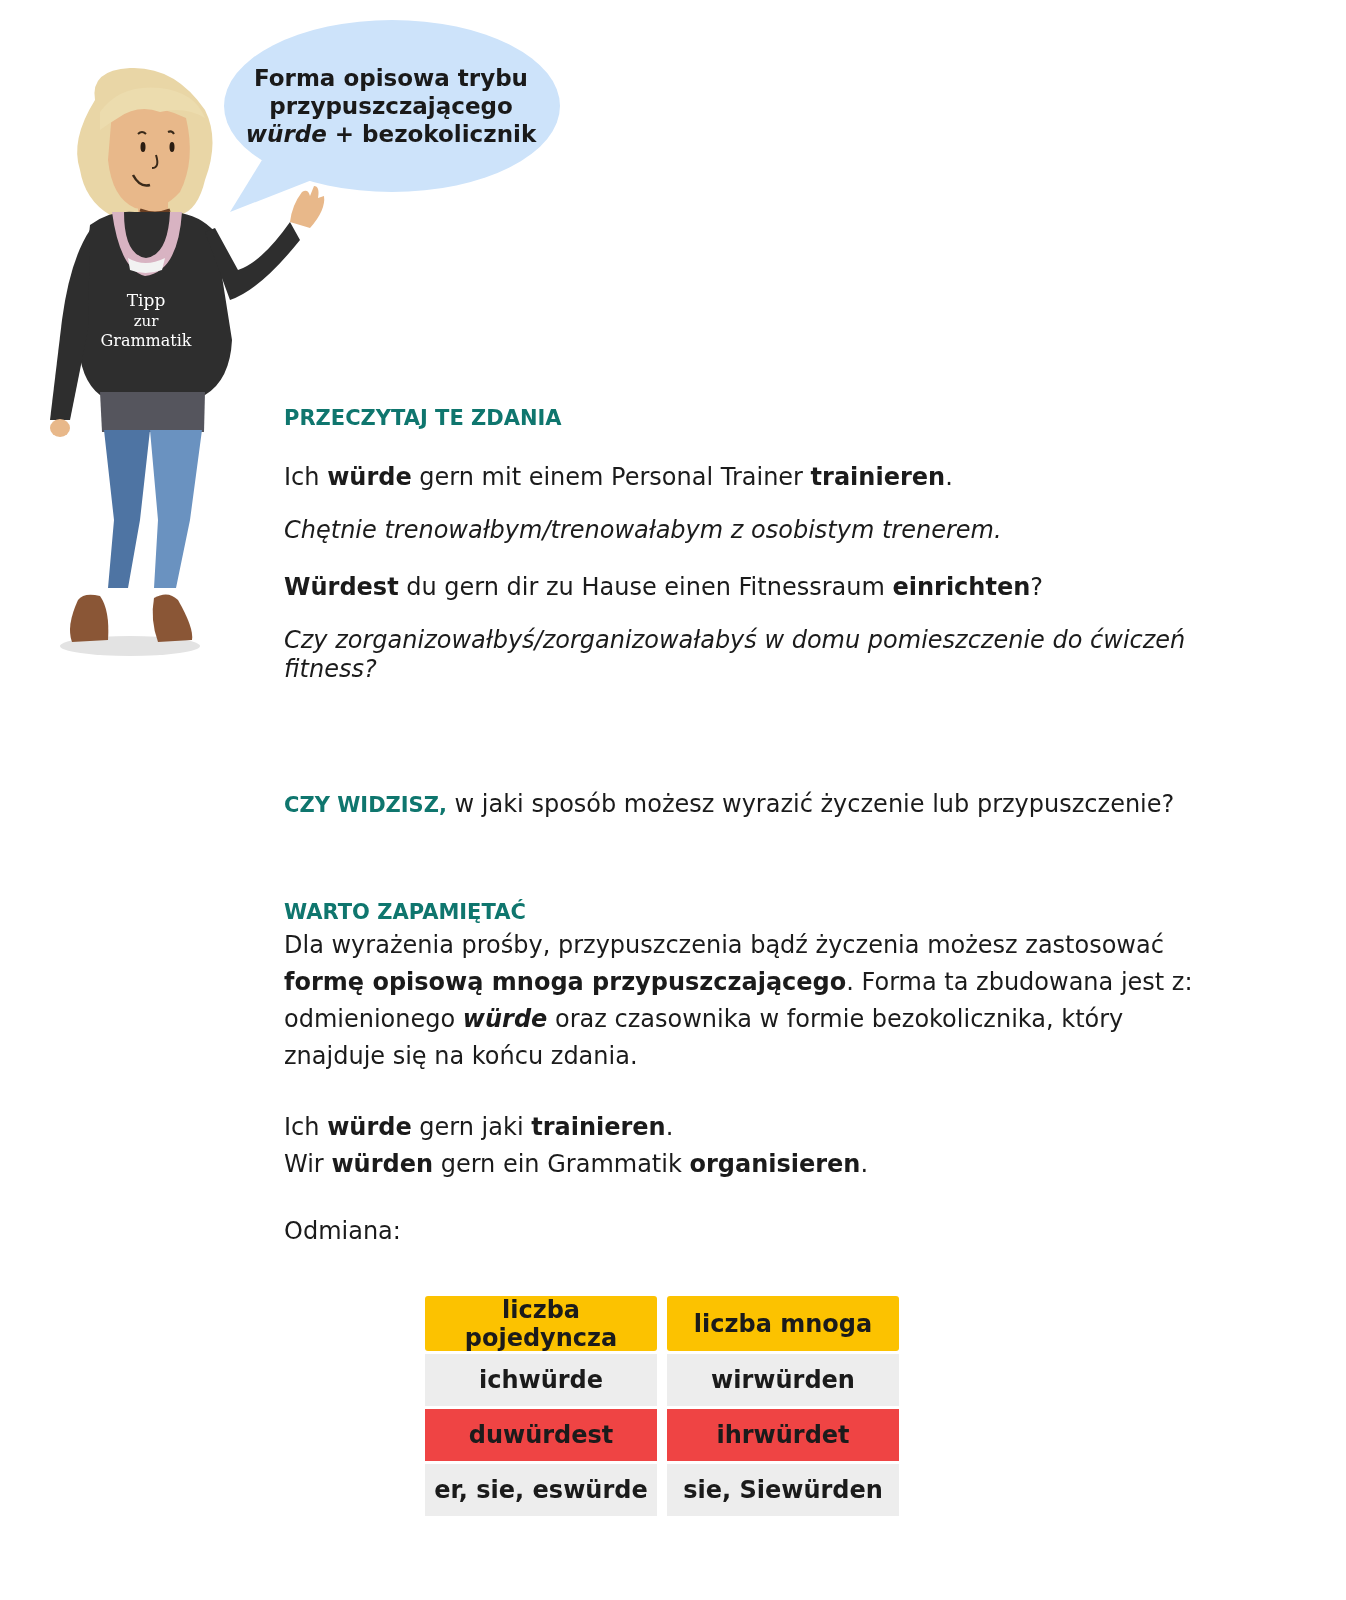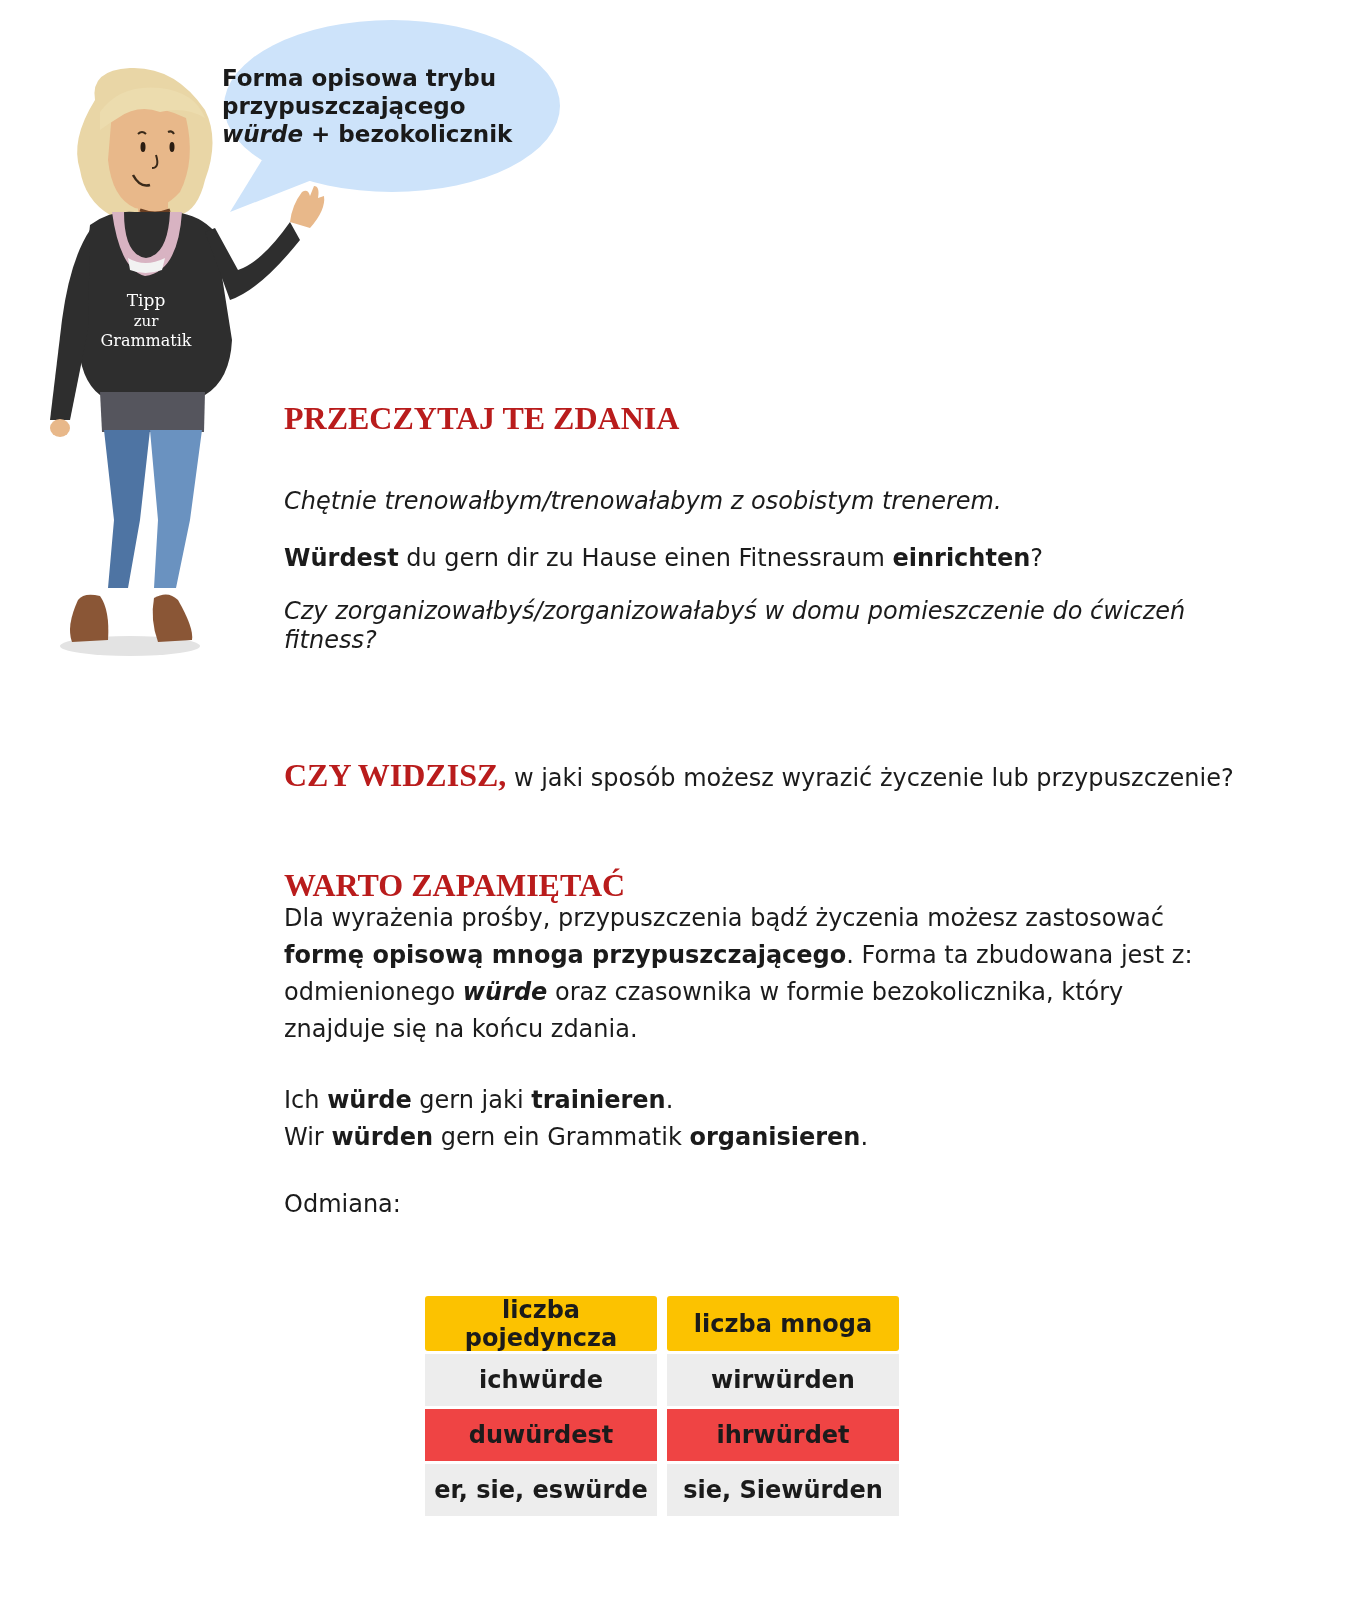--- a/index.html
+++ b/index.html
@@ -7,31 +7,31 @@
     width: 1346px; height: 1600px; position: relative; overflow: hidden;
     font-family: "DejaVu Sans", "Liberation Sans", sans-serif;
     color: #1b1b1b;
   }
   .abs { position: absolute; }
   .bubble {
     left: 222px; top: 20px; width: 338px; height: 178px;
   }
   .bubble-text {
     position: absolute; left: 0; top: 62px; width: 338px;
-    font-weight: bold; font-size: 23px; line-height: 28px;
+    text-align: center; font-weight: bold; font-size: 23px; line-height: 28px;
     color: #1a1a1a;
   }
   .bubble-text .l1 { display: block; }
   .character { left: 40px; top: 60px; width: 300px; height: 600px; }
   .content {
     left: 284px; top: 404px; width: 1000px;
     font-size: 24px; line-height: 29px;
   }
   .heading {
-    color: #b91c1c; font-weight: bold; font-size: 32px; letter-spacing: 0px; font-family: Liberation Serif, serif;
+    color: #0f766e; font-weight: bold; font-size: 21px; letter-spacing: 0px;
   }
   .sent { margin: 0; }
   .de { display: block; }
   .pl { display: block; font-style: italic; margin-top: 24px; }
   b { font-weight: bold; }
   .table {
     left: 425px; top: 1296px; width: 475px;
     font-size: 24px;
   }
   .trow { display: flex; gap: 10px; margin-bottom: 3px; }
@@ -105,20 +105,21 @@
     <path d="M154 598 Q168 590 178 600 Q194 628 192 640 L158 642 Q150 620 154 598 Z" fill="#8a5636"></path>
   </svg>
 </div>
 
 <div class="abs content">
   <div class="heading">PRZECZYTAJ TE ZDANIA</div>
 
   <div style="height:30px"></div>
 
   <div class="sent">
+    <span class="de"><span>Ich </span><b>würde</b><span> gern mit einem Personal Trainer </span><b>trainieren</b><span>.</span></span>
     <span class="pl">Chętnie trenowałbym/trenowałabym z osobistym trenerem.</span>
   </div>
 
   <div style="height:28px"></div>
 
   <div class="sent">
     <span class="de"><span></span><b>Würdest</b><span> du gern dir zu Hause einen Fitnessraum </span><b>einrichten</b><span>?</span></span>
     <span class="pl" style="width:920px">Czy zorganizowałbyś/zorganizowałabyś w domu pomieszczenie do ćwiczeń fitness?</span>
   </div>
 

